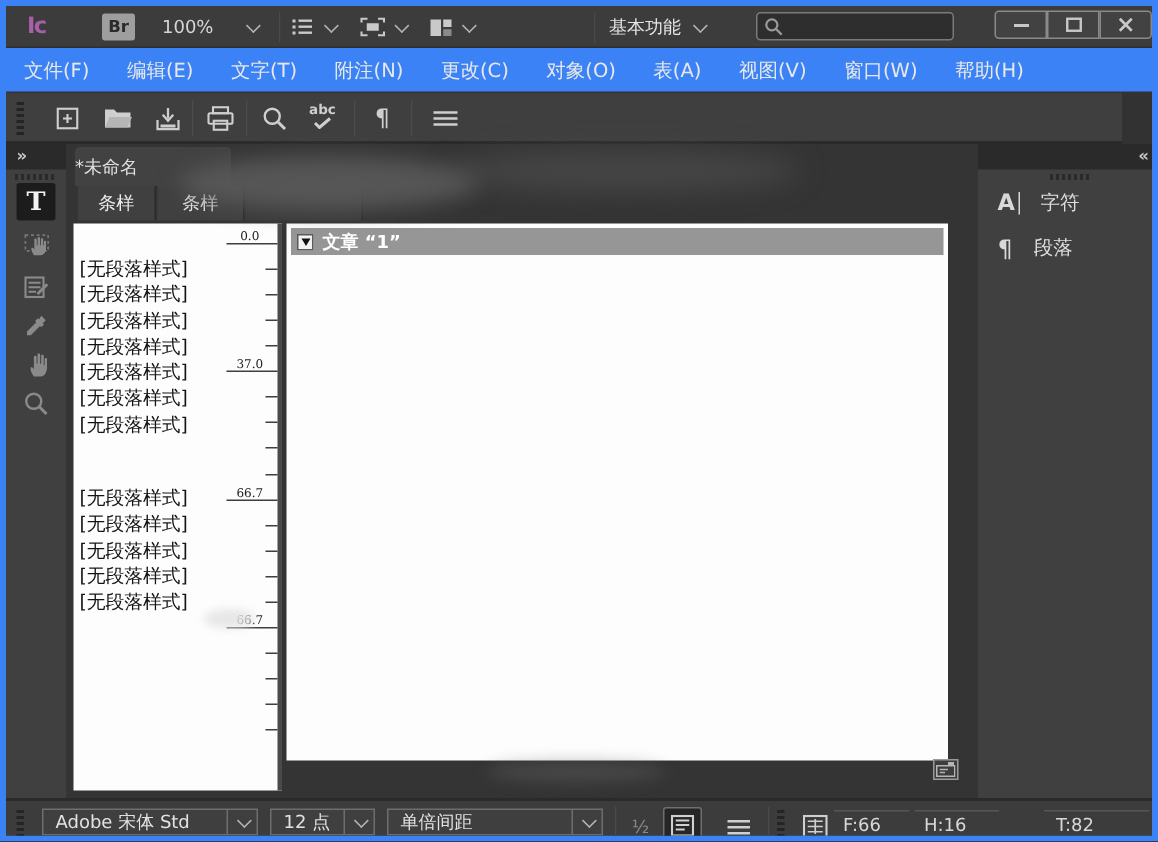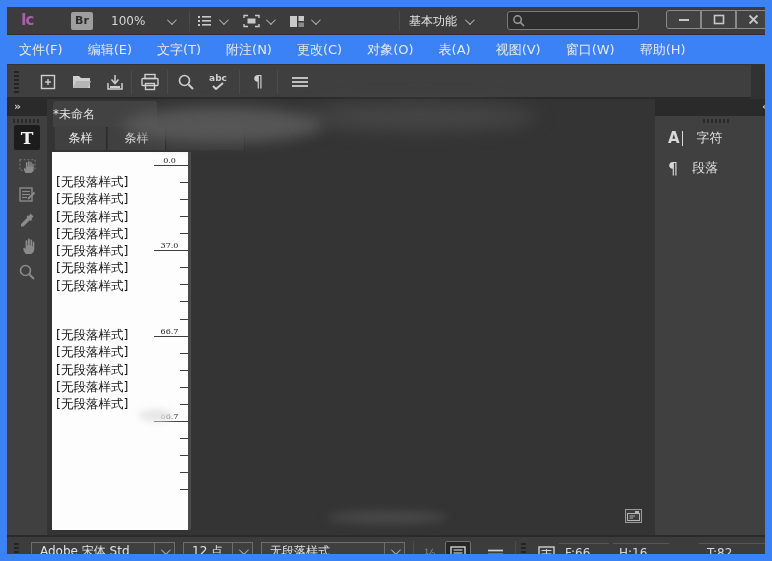--- a/index.html
+++ b/index.html
@@ -1,17 +1,17 @@
 <!DOCTYPE html>
 <html><head>
 <meta charset="utf-8">
 <style>
   html,body{margin:0;padding:0;background:#222;}
   *{box-sizing:border-box;font-family:"DejaVu Sans","Liberation Sans",sans-serif;}
-  .app{position:relative;width:772px;height:561px;background:#323232;overflow:hidden;border:7px solid #3b82f6;color:#e4e4e4;}
+  .app{position:relative;width:772px;height:561px;background:#323232;overflow:hidden;border:4px solid #3b82f6;color:#e4e4e4;}
   
   .titlebar{position:absolute;left:0;top:0;width:772px;height:28px;background:#3c3c3c;border-bottom:1px solid #2e2e2e;}
   .logo{position:absolute;left:14px;top:4px;font-size:15px;font-weight:bold;color:#a85fa8;letter-spacing:-1px;}
   .br-badge{position:absolute;left:64px;top:5px;width:22px;height:18px;background:#9e9e9e;color:#2b2b2b;font-size:11px;font-weight:bold;text-align:center;line-height:18px;border-radius:2px;cursor:default;}
   .zoom-dd{position:absolute;left:96px;top:4px;width:78px;height:20px;display:flex;align-items:center;gap:22px;padding-left:8px;font-size:12px;color:#d6d6d6;}
   .chev{width:7px;height:7px;border-right:1.6px solid #b5b5b5;border-bottom:1.6px solid #b5b5b5;transform:rotate(45deg) translateY(-2px);display:inline-block;}
   .tb-sep{position:absolute;top:4px;width:1px;height:20px;background:#2c2c2c;border-right:1px solid #4a4a4a;}
   .icon-dd{position:absolute;top:4px;width:40px;height:20px;display:flex;align-items:center;gap:6px;}
   .icon-dd svg{flex:0 0 auto;}
   .workspace{position:absolute;left:402px;top:4px;height:20px;display:flex;align-items:center;gap:8px;font-size:12px;color:#e5e5e5;}
@@ -329,20 +329,28 @@
             <div class="ruler-tick" style="top: 234.78px;"></div>
             <div class="ruler-tick" style="top: 251.84px;"></div>
             <div class="ruler-label" style="top: 259.9px;">66.7</div>
             <div class="ruler-tick" style="top: 285.96px;"></div>
             <div class="ruler-tick" style="top: 303.02px;"></div>
             <div class="ruler-tick" style="top: 320.08px;"></div>
             <div class="ruler-tick" style="top: 337.14px;"></div>
           </div>
       </div>
 
+      <div class="story">
+        <div class="story-header">
+          <span class="tri-box">
+              <span class="tri"></span>
+            </span>
+          <span class="story-title">文章 “1”</span>
+        </div>
+      </div>
 
       <div class="overset">
         <svg width="13" height="10" viewBox="0 0 13 10">
             <rect x="0.5" y="2.5" width="12" height="7" fill="none" stroke="#b5b5b5" stroke-width="1"></rect>
             <line x1="2.5" y1="5" x2="8" y2="5" stroke="#b5b5b5" stroke-width="1"></line>
             <line x1="2.5" y1="7" x2="6" y2="7" stroke="#b5b5b5" stroke-width="1"></line>
             <rect x="8" y="0" width="4" height="2" fill="#b5b5b5"></rect>
           </svg>
       </div>
     </div>
@@ -372,21 +380,21 @@
           <span class="chev"></span>
         </span>
     </div>
     <div class="dd" style="left:176px;width:70px">
       <span class="dd-label">12 点</span>
       <span class="dd-chev">
           <span class="chev"></span>
         </span>
     </div>
     <div class="dd" style="left:254px;width:144px">
-      <span class="dd-label">无段落样式</span>
+      <span class="dd-label">单倍间距</span>
       <span class="dd-chev">
           <span class="chev"></span>
         </span>
     </div>
     <div class="sb-sep" style="left:406px"></div>
     <div class="sb-icon half-ic" style="left:412px;top:7px;width:22px;height:20px">½</div>
     <div class="sb-icon pressed" style="left:438px;top:4px;width:26px;height:25px">
       <svg width="16" height="15" viewBox="0 0 16 15">
           <rect x="1" y="1" width="14" height="13" fill="none" stroke="#d0d0d0" stroke-width="1.4"></rect>
           <g stroke="#d0d0d0" stroke-width="1.2">

